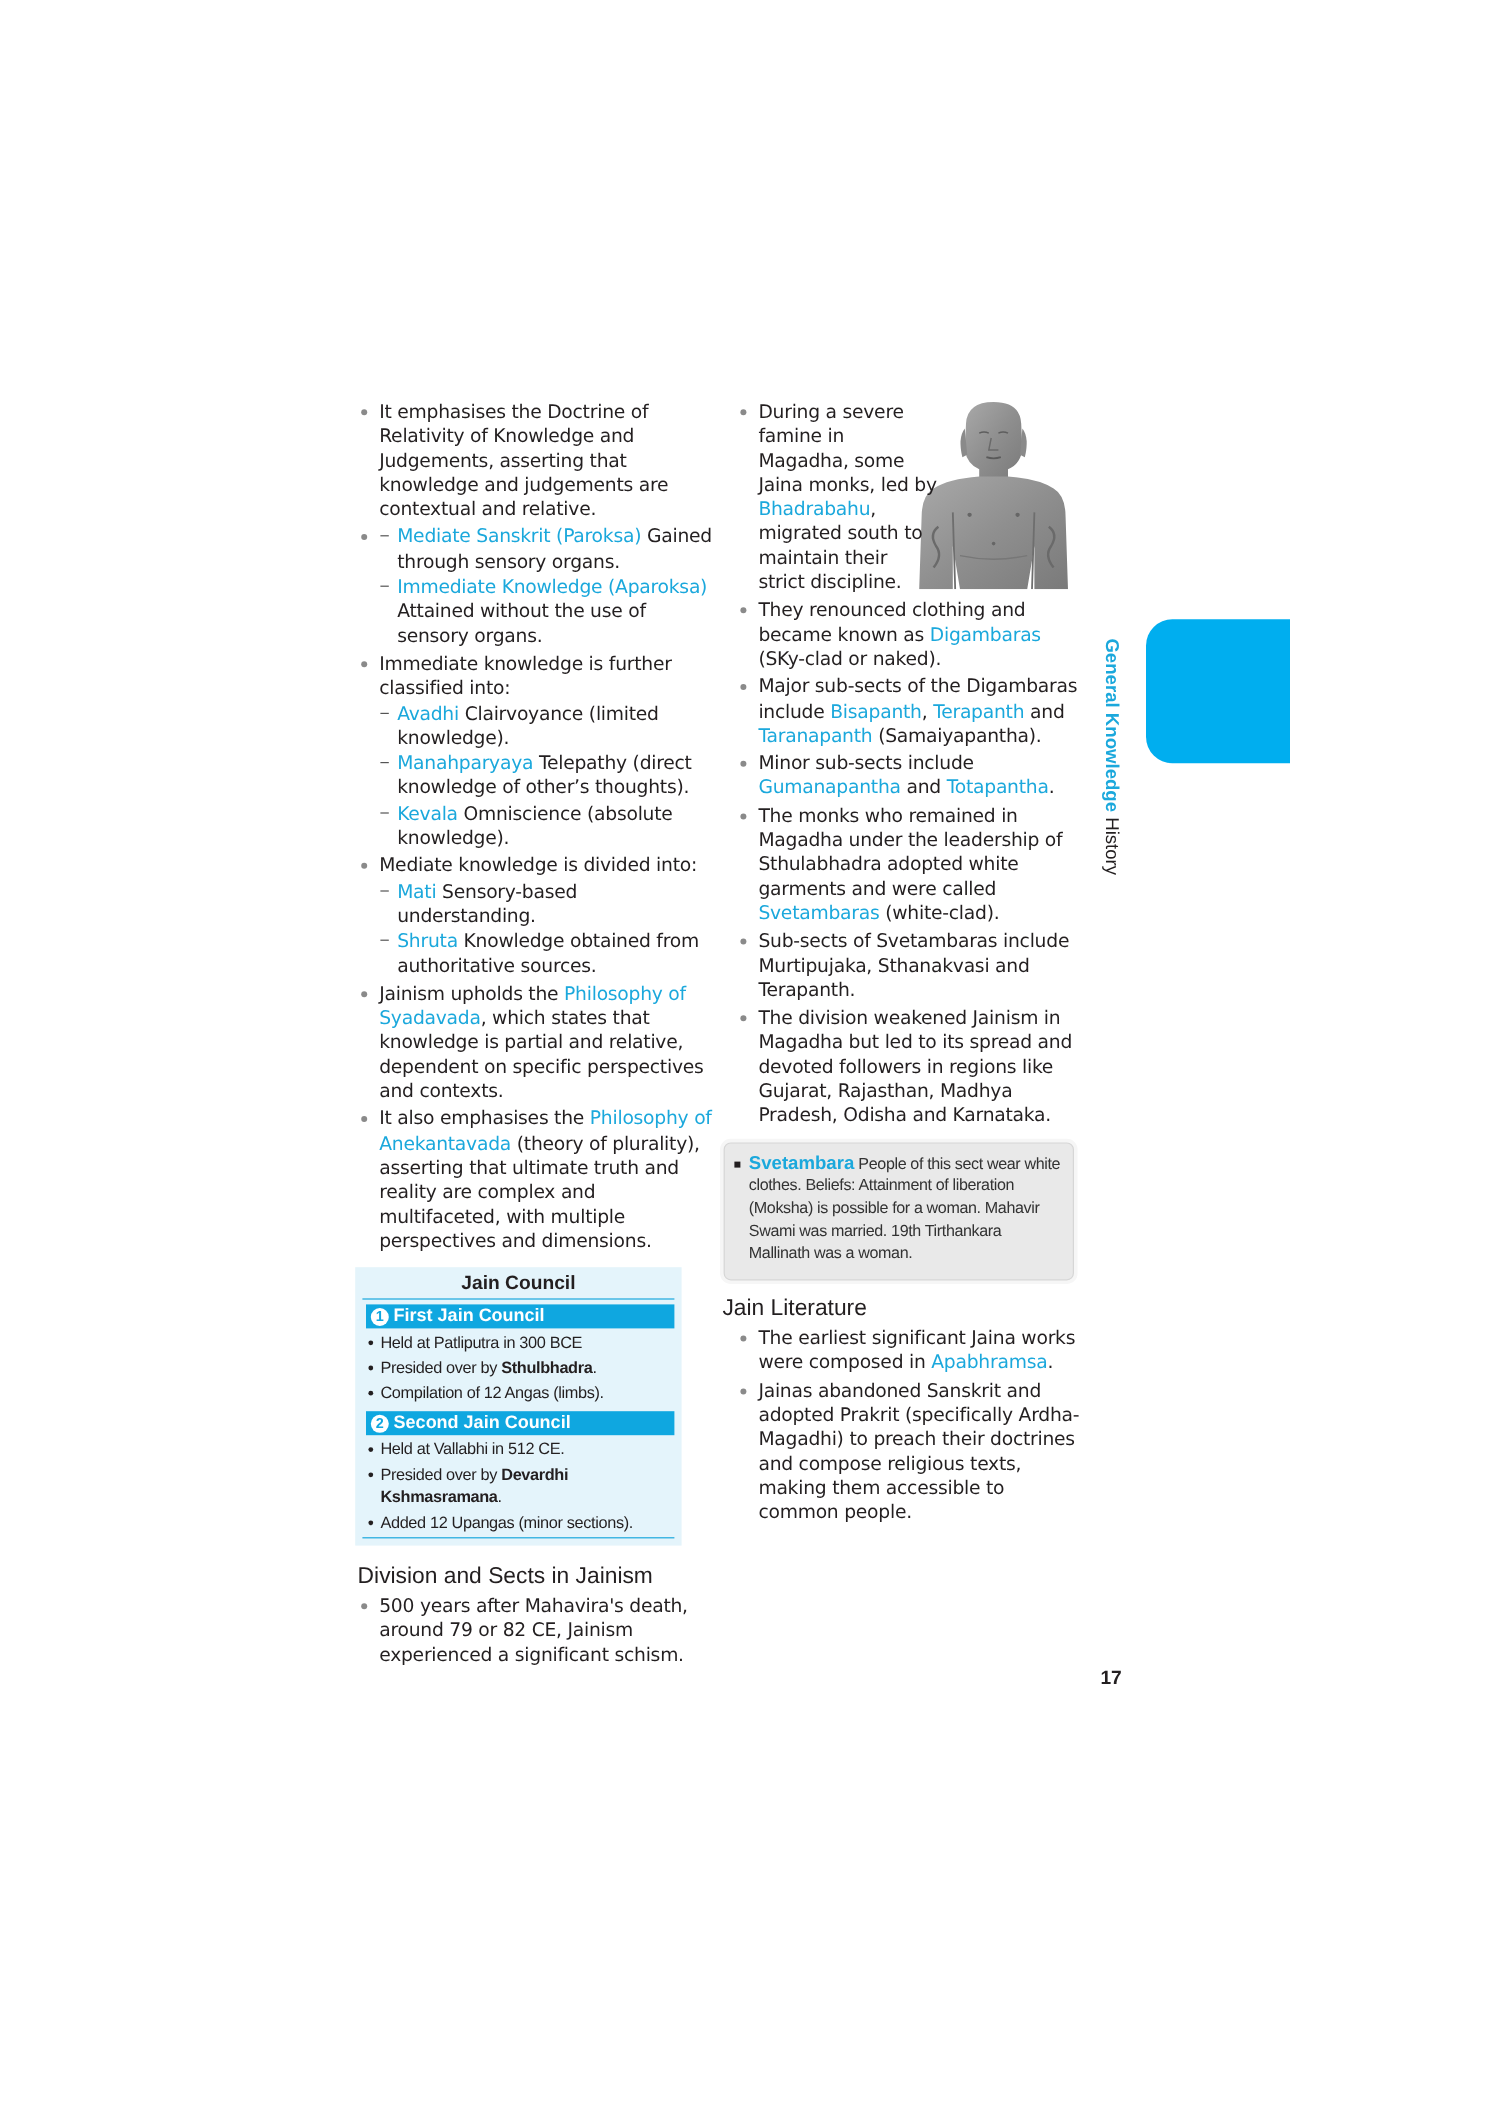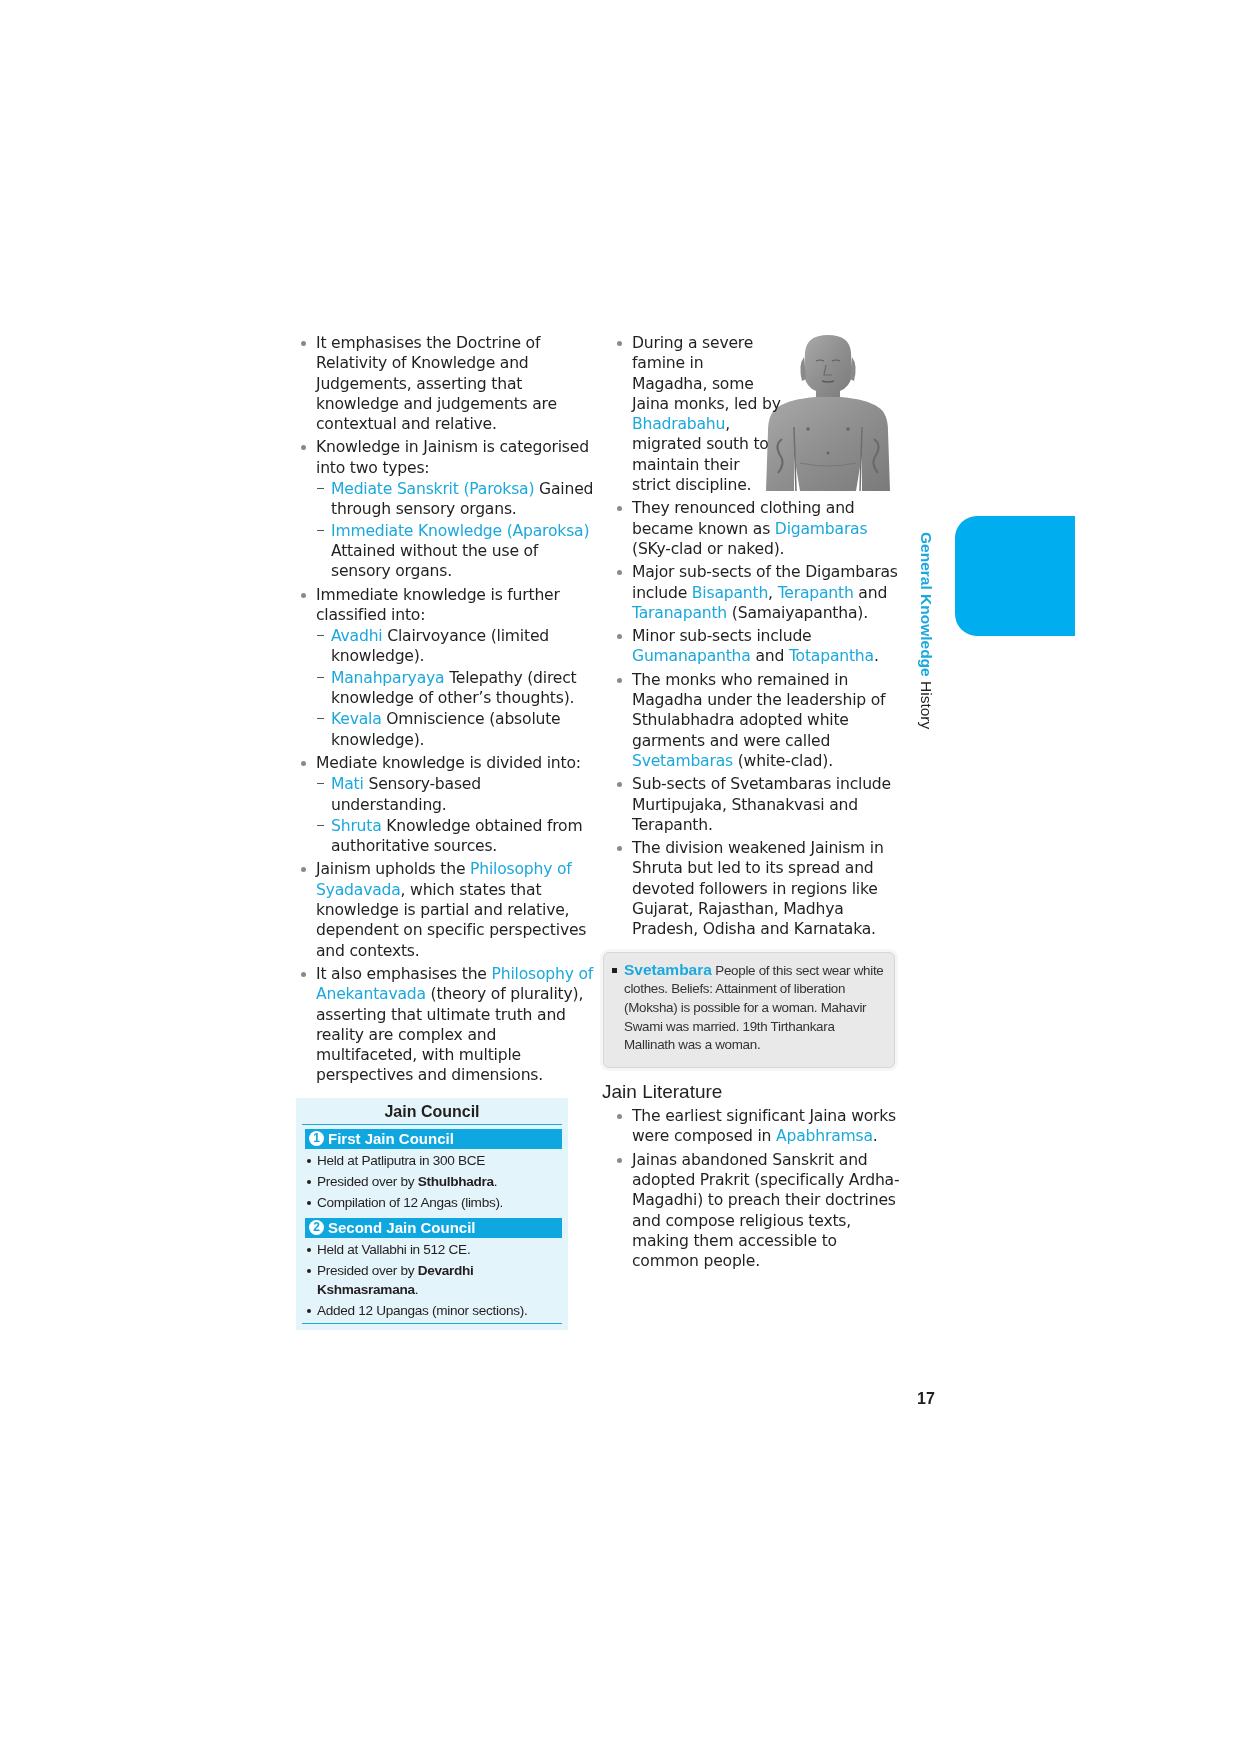--- a/index.html
+++ b/index.html
@@ -89,21 +89,20 @@
     font-weight:bold; font-size:16px; color:#231f20;
   }
 </style>
 </head>
 <body>
 
 <div id="col-left" class="col">
   <ul class="bl">
     <li><span>It emphasises the Doctrine of Relativity of Knowledge and Judgements, asserting that knowledge and judgements are contextual and relative.</span></li>
     <li>
-      <span>Knowledge in Jainism is categorised into two types:</span>
       <ul class="sub">
         <li><span class="hl">Mediate Sanskrit (Paroksa)</span><span> Gained through sensory organs.</span></li>
         <li><span class="hl">Immediate Knowledge (Aparoksa)</span><span> Attained without the use of sensory organs.</span></li>
       </ul>
     </li>
     <li>
       <span>Immediate knowledge is further classified into:</span>
       <ul class="sub">
         <li><span class="hl">Avadhi</span><span> Clairvoyance (limited knowledge).</span></li>
         <li><span class="hl">Manahparyaya</span><span> Telepathy (direct knowledge of other’s thoughts).</span></li>
@@ -139,20 +138,26 @@
       <span>Second Jain Council</span>
     </div>
     <ul class="cb">
       <li><span>Held at Vallabhi in 512 CE.</span></li>
       <li><span>Presided over by </span><b>Devardhi Kshmasramana</b><span>.</span></li>
       <li><span>Added 12 Upangas (minor sections).</span></li>
     </ul>
     <div class="bottom-rule"></div>
   </div>
 
+  <div style="margin-top:14px;">
+    <div class="h2">Division and Sects in Jainism</div>
+    <ul class="bl">
+      <li><span>500 years after Mahavira's death, around 79 or 82 CE, Jainism experienced a significant schism.</span></li>
+    </ul>
+  </div>
 </div>
 
 <svg id="statue" viewBox="0 0 136 156" xmlns="http://www.w3.org/2000/svg">
   <defs>
     <linearGradient id="stone" x1="0" y1="0" x2="1" y2="1">
       <stop offset="0" stop-color="#a9a9a9"></stop>
       <stop offset="0.5" stop-color="#8f8f8f"></stop>
       <stop offset="1" stop-color="#7a7a7a"></stop>
     </linearGradient>
   </defs>
@@ -184,21 +189,21 @@
 <div id="col-right" class="col">
   <ul class="bl">
     <li>
         <span class="narrow"><span>During a severe famine in Magadha, some Jaina monks, led by </span><span class="hl">Bhadrabahu</span><span>, migrated south to maintain their strict discipline.</span></span>
       </li>
     <li><span>They renounced clothing and became known as </span><span class="hl">Digambaras</span><span> (SKy-clad or naked).</span></li>
     <li><span>Major sub-sects of the Digambaras include </span><span class="hl">Bisapanth</span><span>, </span><span class="hl">Terapanth</span><span> and </span><span class="hl">Taranapanth</span><span> (Samaiyapantha).</span></li>
     <li><span>Minor sub-sects include </span><span class="hl">Gumanapantha</span><span> and </span><span class="hl">Totapantha</span><span>.</span></li>
     <li><span>The monks who remained in Magadha under the leadership of Sthulabhadra adopted white garments and were called </span><span class="hl">Svetambaras</span><span> (white-clad).</span></li>
     <li><span>Sub-sects of Svetambaras include Murtipujaka, Sthanakvasi and Terapanth.</span></li>
-    <li><span>The division weakened Jainism in Shruta but led to its spread and devoted followers in regions like Gujarat, Rajasthan, Madhya Pradesh, Odisha and Karnataka.</span></li>
+    <li><span>The division weakened Jainism in Magadha but led to its spread and devoted followers in regions like Gujarat, Rajasthan, Madhya Pradesh, Odisha and Karnataka.</span></li>
   </ul>
 
   <div id="sect-box">
     <ul class="sq">
       <li><span class="sq-title">Svetambara</span><span> People of this sect wear white clothes. Beliefs: Attainment of liberation (Moksha) is possible for a woman. Mahavir Swami was married. 19th Tirthankara Mallinath was a woman.</span></li>
     </ul>
   </div>
 
   <div style="margin-top:12px;">
     <div class="h2" style="margin-left:-12px;">Jain Literature</div>

